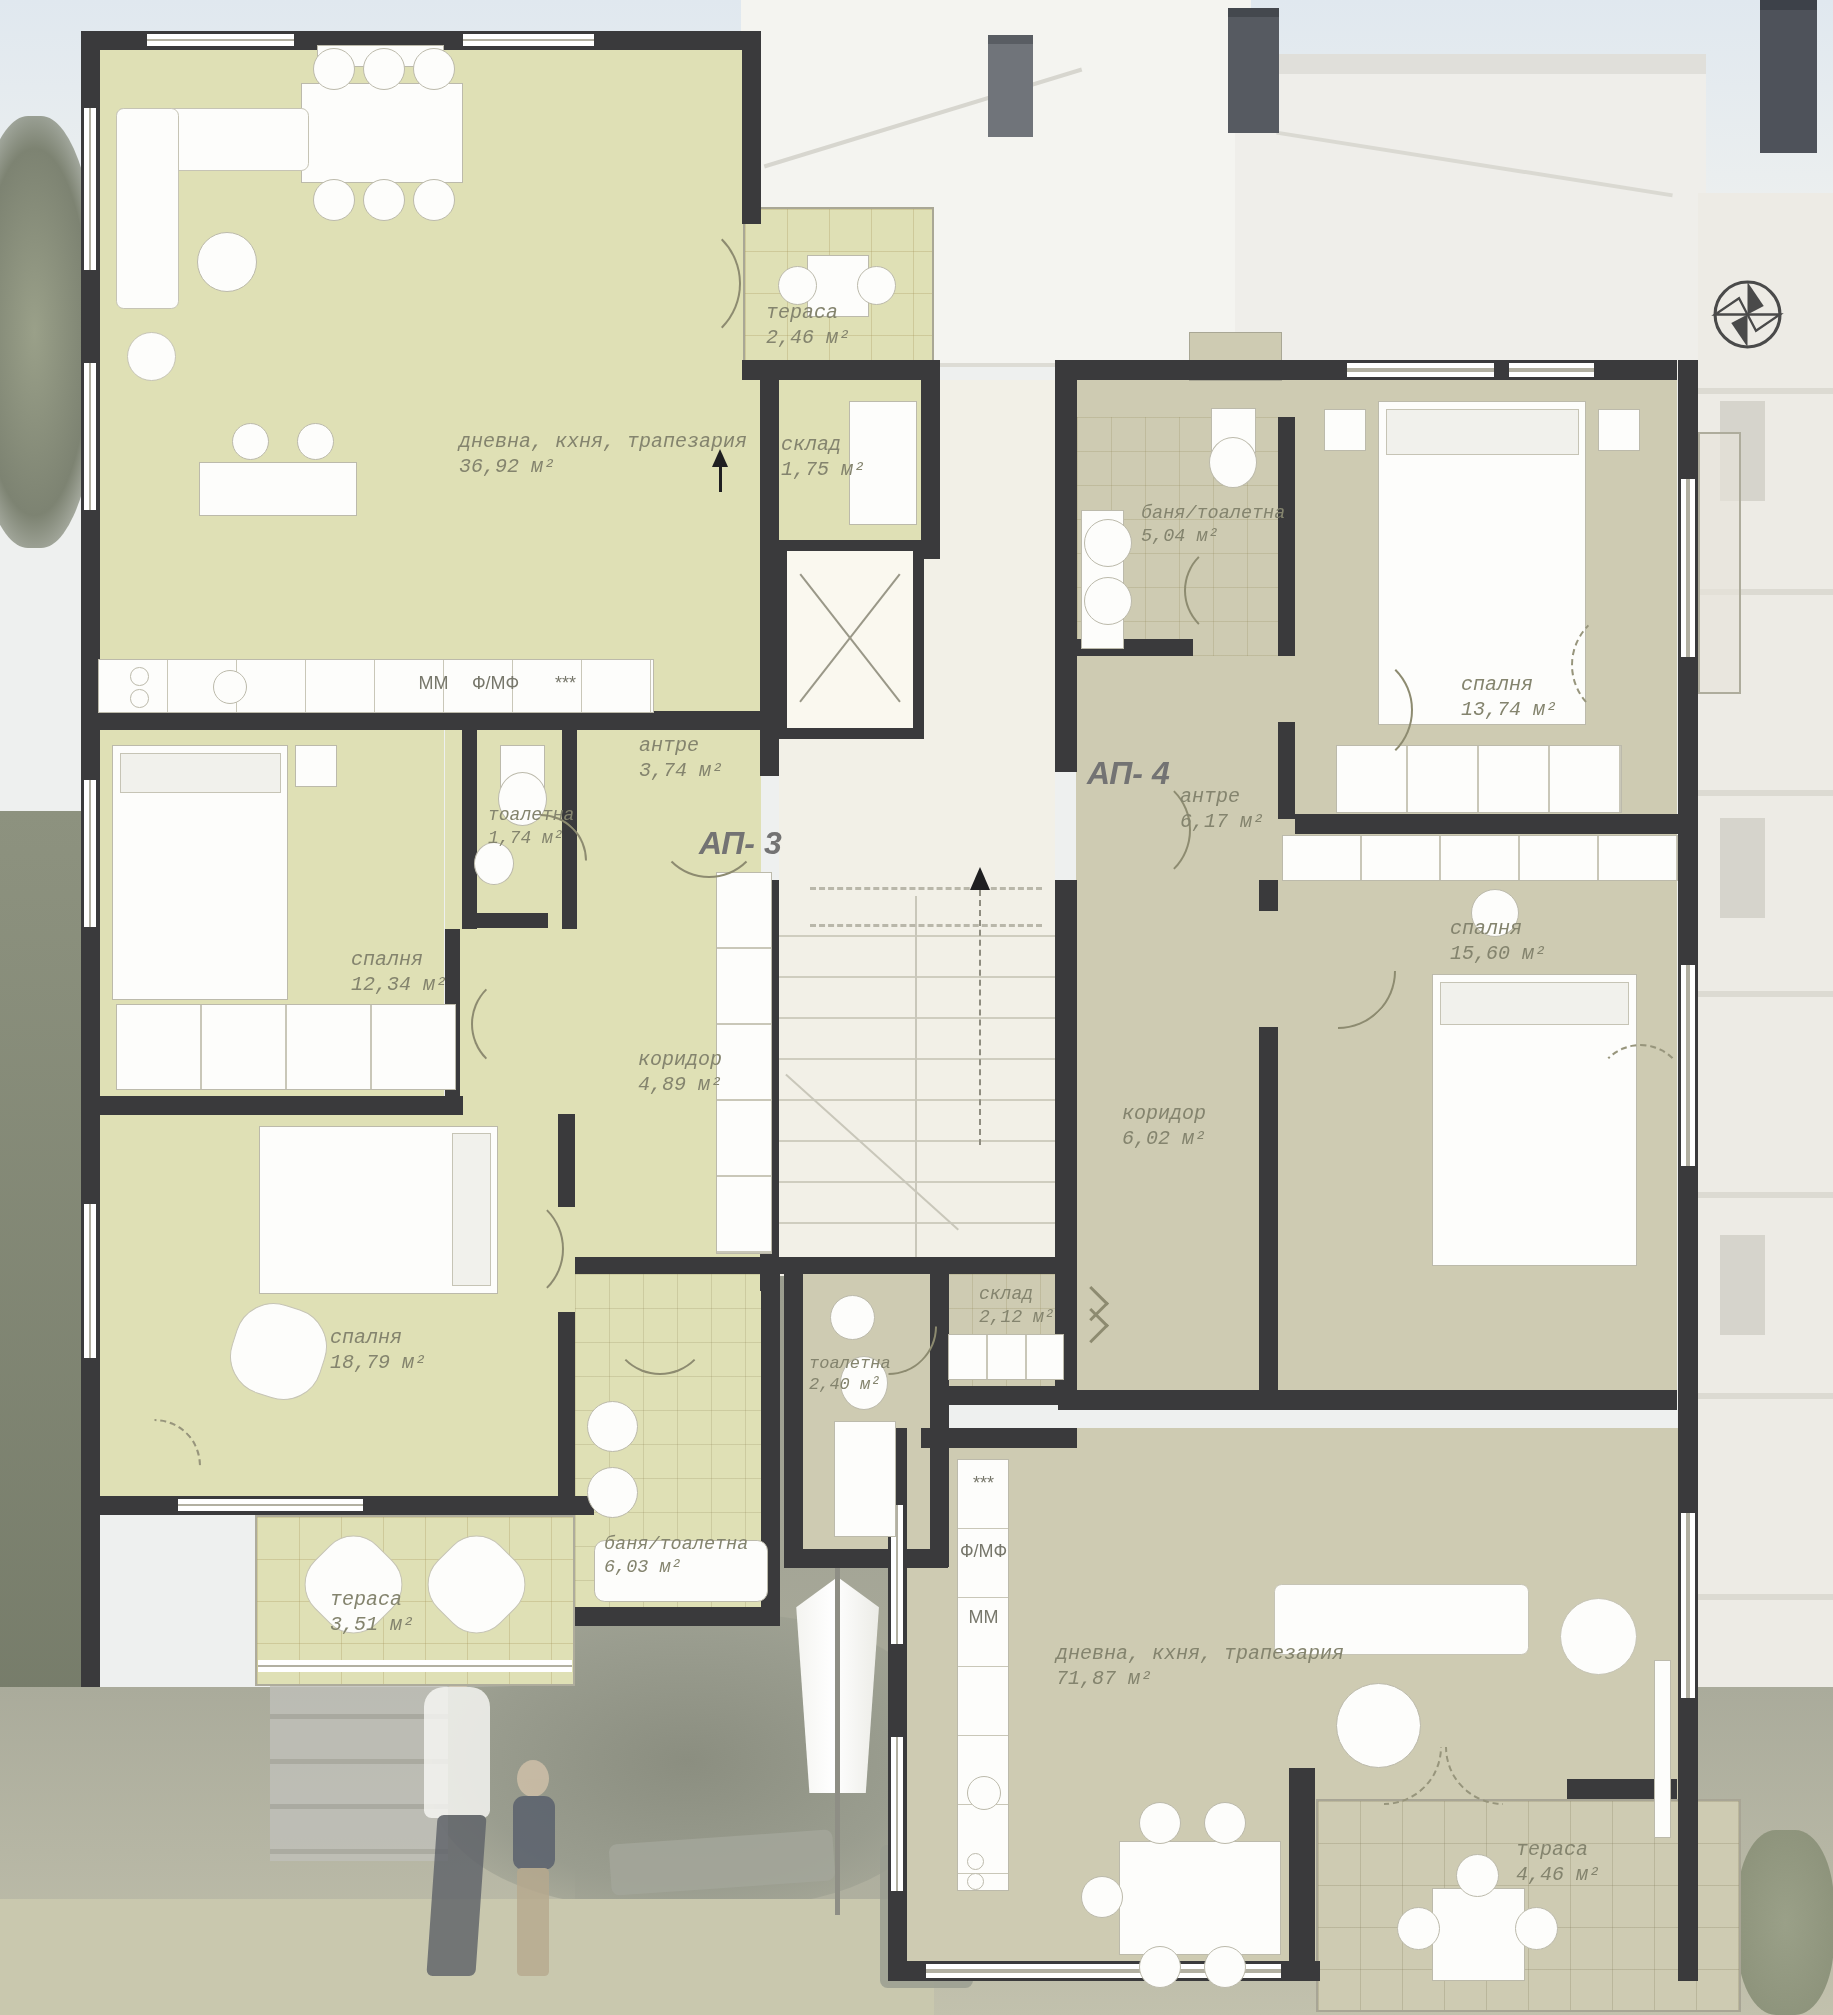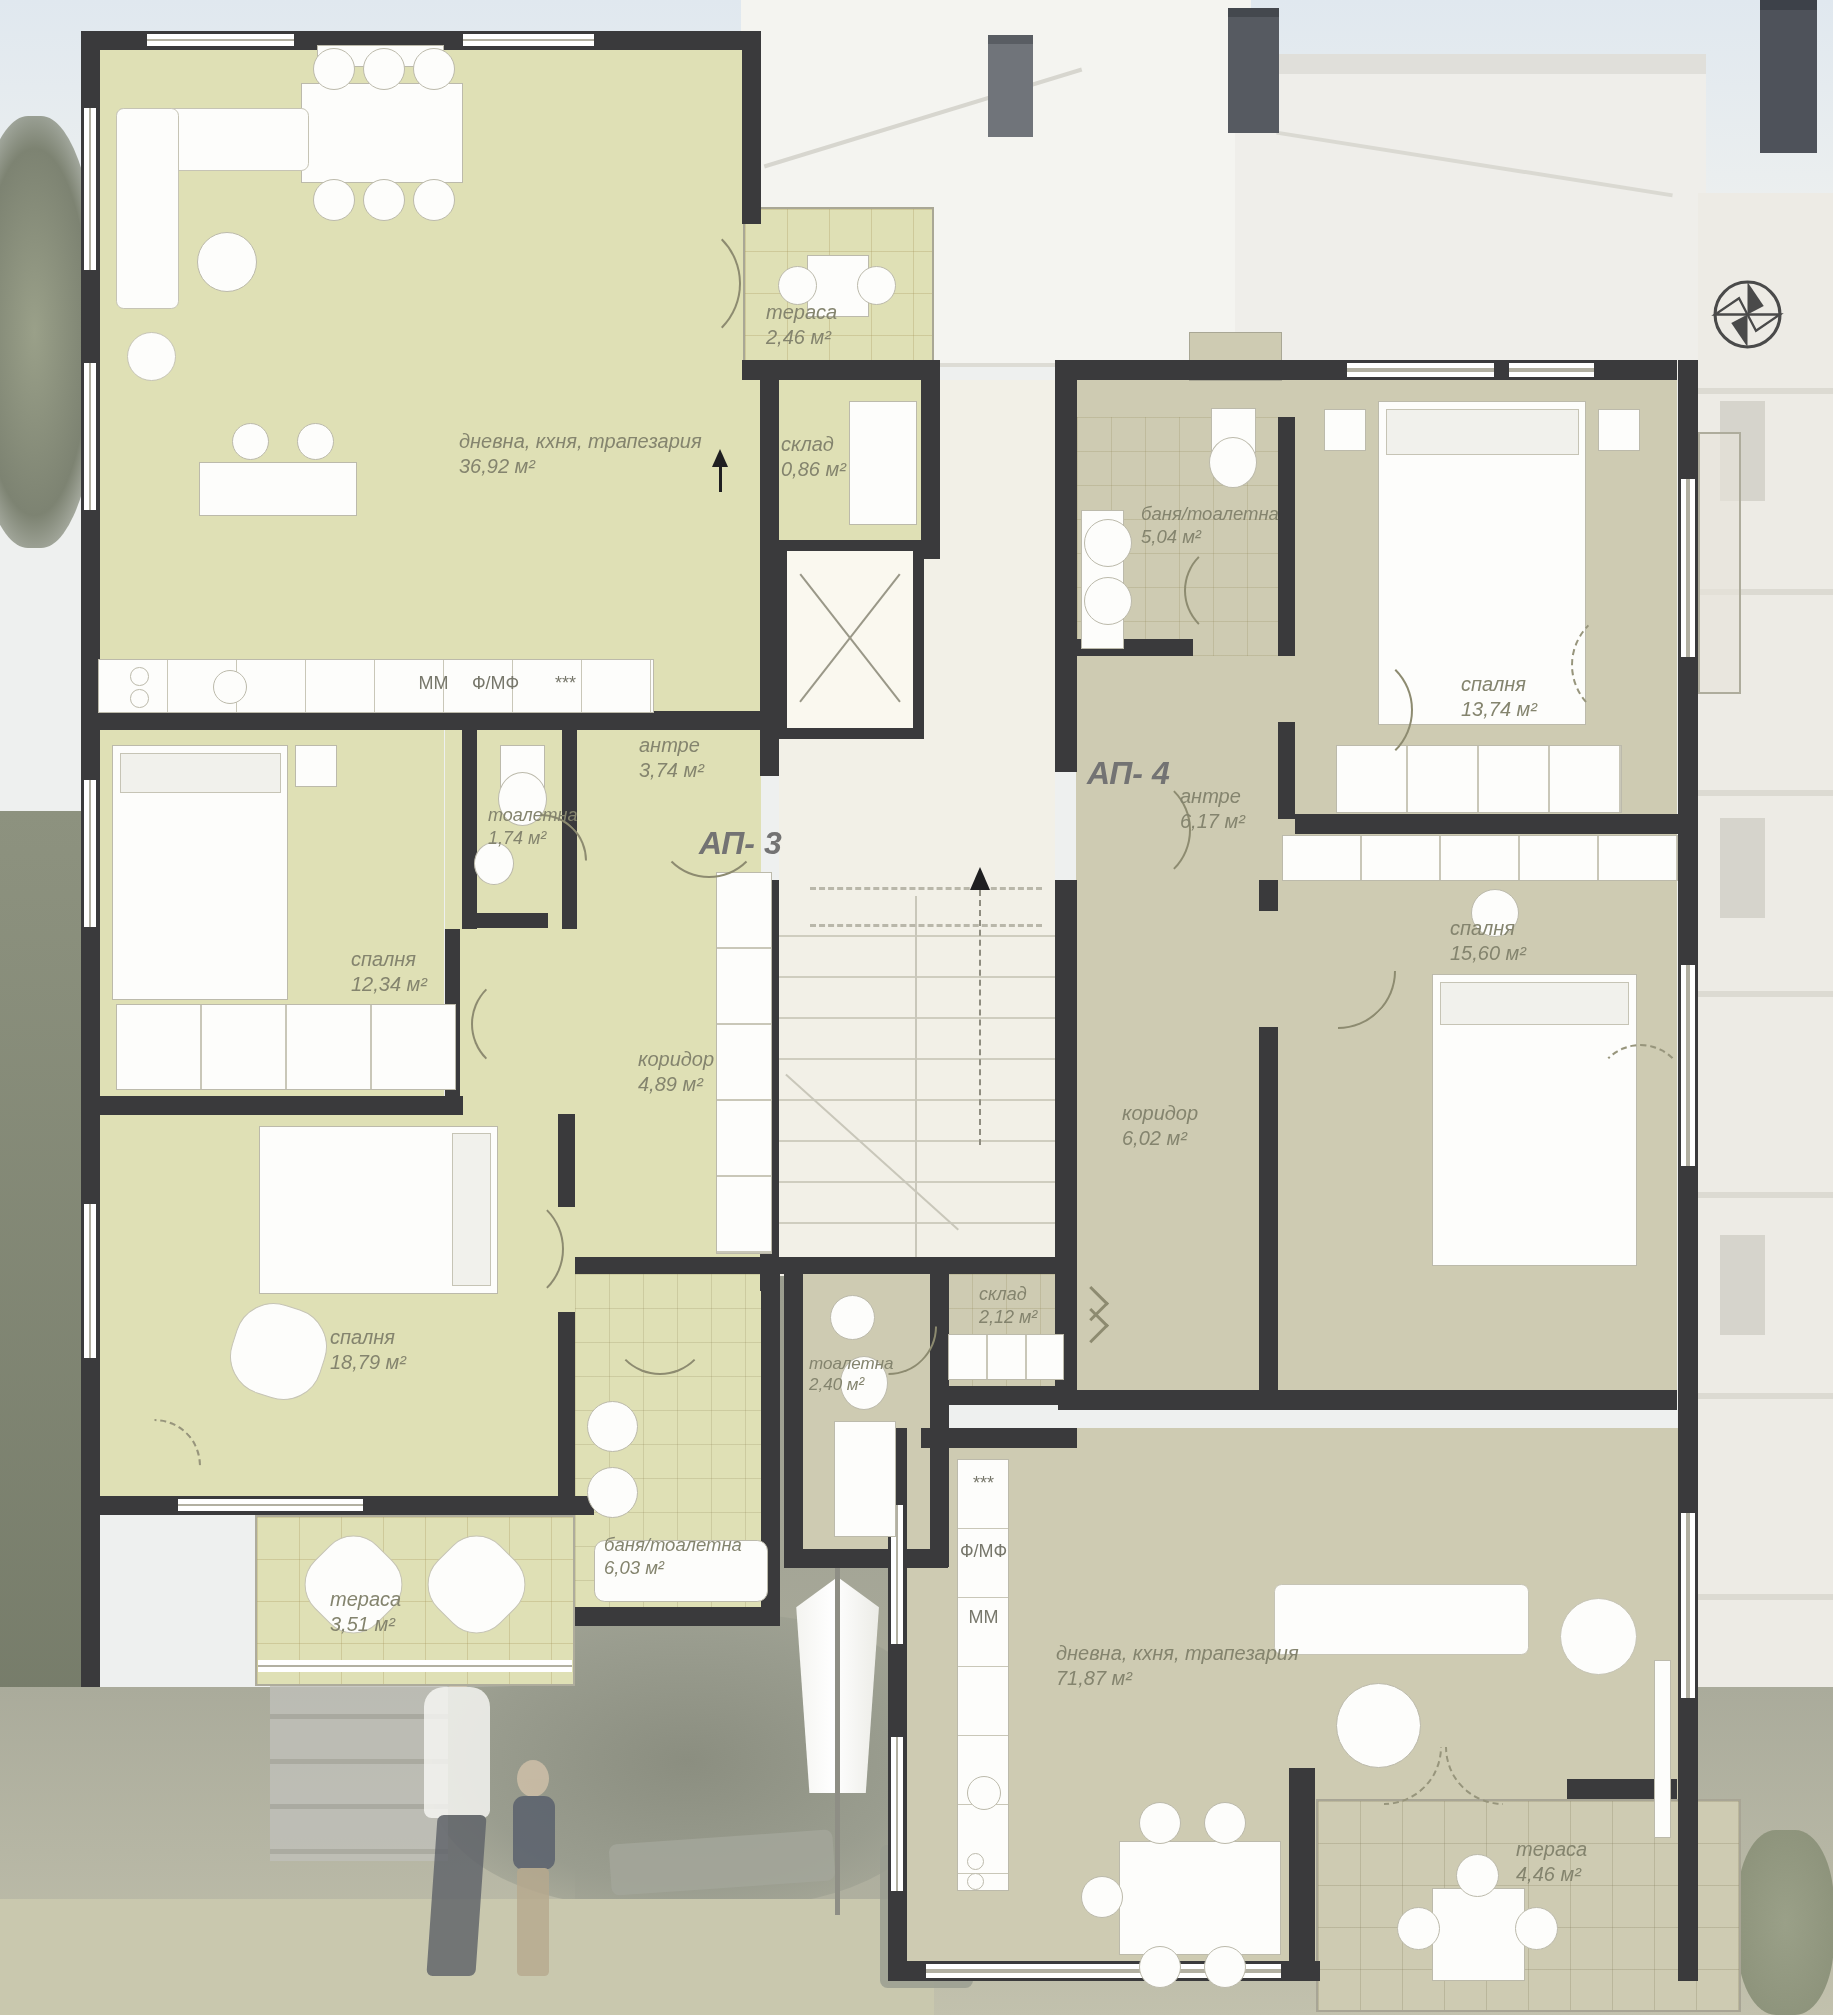--- a/index.html
+++ b/index.html
@@ -17,21 +17,21 @@
   .ap4fill{background:#cecbb2;}
   .tilesA{background-image:linear-gradient(rgba(166,150,92,.30) 1.5px,transparent 1.5px),
           linear-gradient(90deg,rgba(166,150,92,.30) 1.5px,transparent 1.5px);background-size:42px 42px;}
   .tilesB{background-image:linear-gradient(rgba(140,134,104,.30) 1.5px,transparent 1.5px),
           linear-gradient(90deg,rgba(140,134,104,.30) 1.5px,transparent 1.5px);background-size:42px 42px;}
   .tilesS{background-image:linear-gradient(rgba(150,140,95,.25) 1.5px,transparent 1.5px),
           linear-gradient(90deg,rgba(150,140,95,.25) 1.5px,transparent 1.5px);background-size:34px 34px;}
   .arc{position:absolute;border:2.3px solid #8d8b70;border-radius:50%;box-sizing:border-box;
        border-color:#8d8b70 transparent transparent transparent;}
   .arcd{border-style:dashed;border-color:#97957c transparent transparent transparent;}
-  .rlabel{position:absolute;font-style:italic;color:#84846e;font-size:20px;line-height:1.25;white-space:nowrap;}
+  .rlabel{position:absolute;font-style:italic;color:#84846e;font-size:20px;line-height:1.25;white-space:nowrap;font-family:Liberation Mono, monospace;}
   .rlabel .area{display:block;}
   .aplabel{position:absolute;font-style:italic;font-weight:bold;color:#737373;font-size:32px;white-space:nowrap;}
   .kcode{position:absolute;color:#77776b;font-size:18px;width:65px;text-align:center;}
   .steps{position:absolute;background:#f2f0e7 repeating-linear-gradient(to bottom,transparent 0 39px,#cfcdbf 39px 41px);}
   .wm{position:absolute;color:rgba(140,140,130,.11);font-weight:bold;font-family:"Liberation Serif",serif;}
 </style>
 </head>
 <body>
 
 <div class="canvas">
@@ -311,21 +311,21 @@
   <div class="rlabel" style="left:766px;top:300px;">
     <span>тераса</span>
     <span class="area">2,46 м²</span>
   </div>
   <div class="rlabel" style="left:459px;top:429px;">
     <span>дневна, кхня, трапезария</span>
     <span class="area">36,92 м²</span>
   </div>
   <div class="rlabel" style="left:781px;top:432px;">
     <span>склад</span>
-    <span class="area">0,86 м²</span>
+    <span class="area">1,75 м²</span>
   </div>
   <div class="rlabel" style="left:639px;top:733px;">
     <span>антре</span>
     <span class="area">3,74 м²</span>
   </div>
   <div class="rlabel" style="left:488px;top:804px;font-size:18px;">
     <span>тоалетна</span>
     <span class="area">1,74 м²</span>
   </div>
   <div class="rlabel" style="left:351px;top:947px;">

